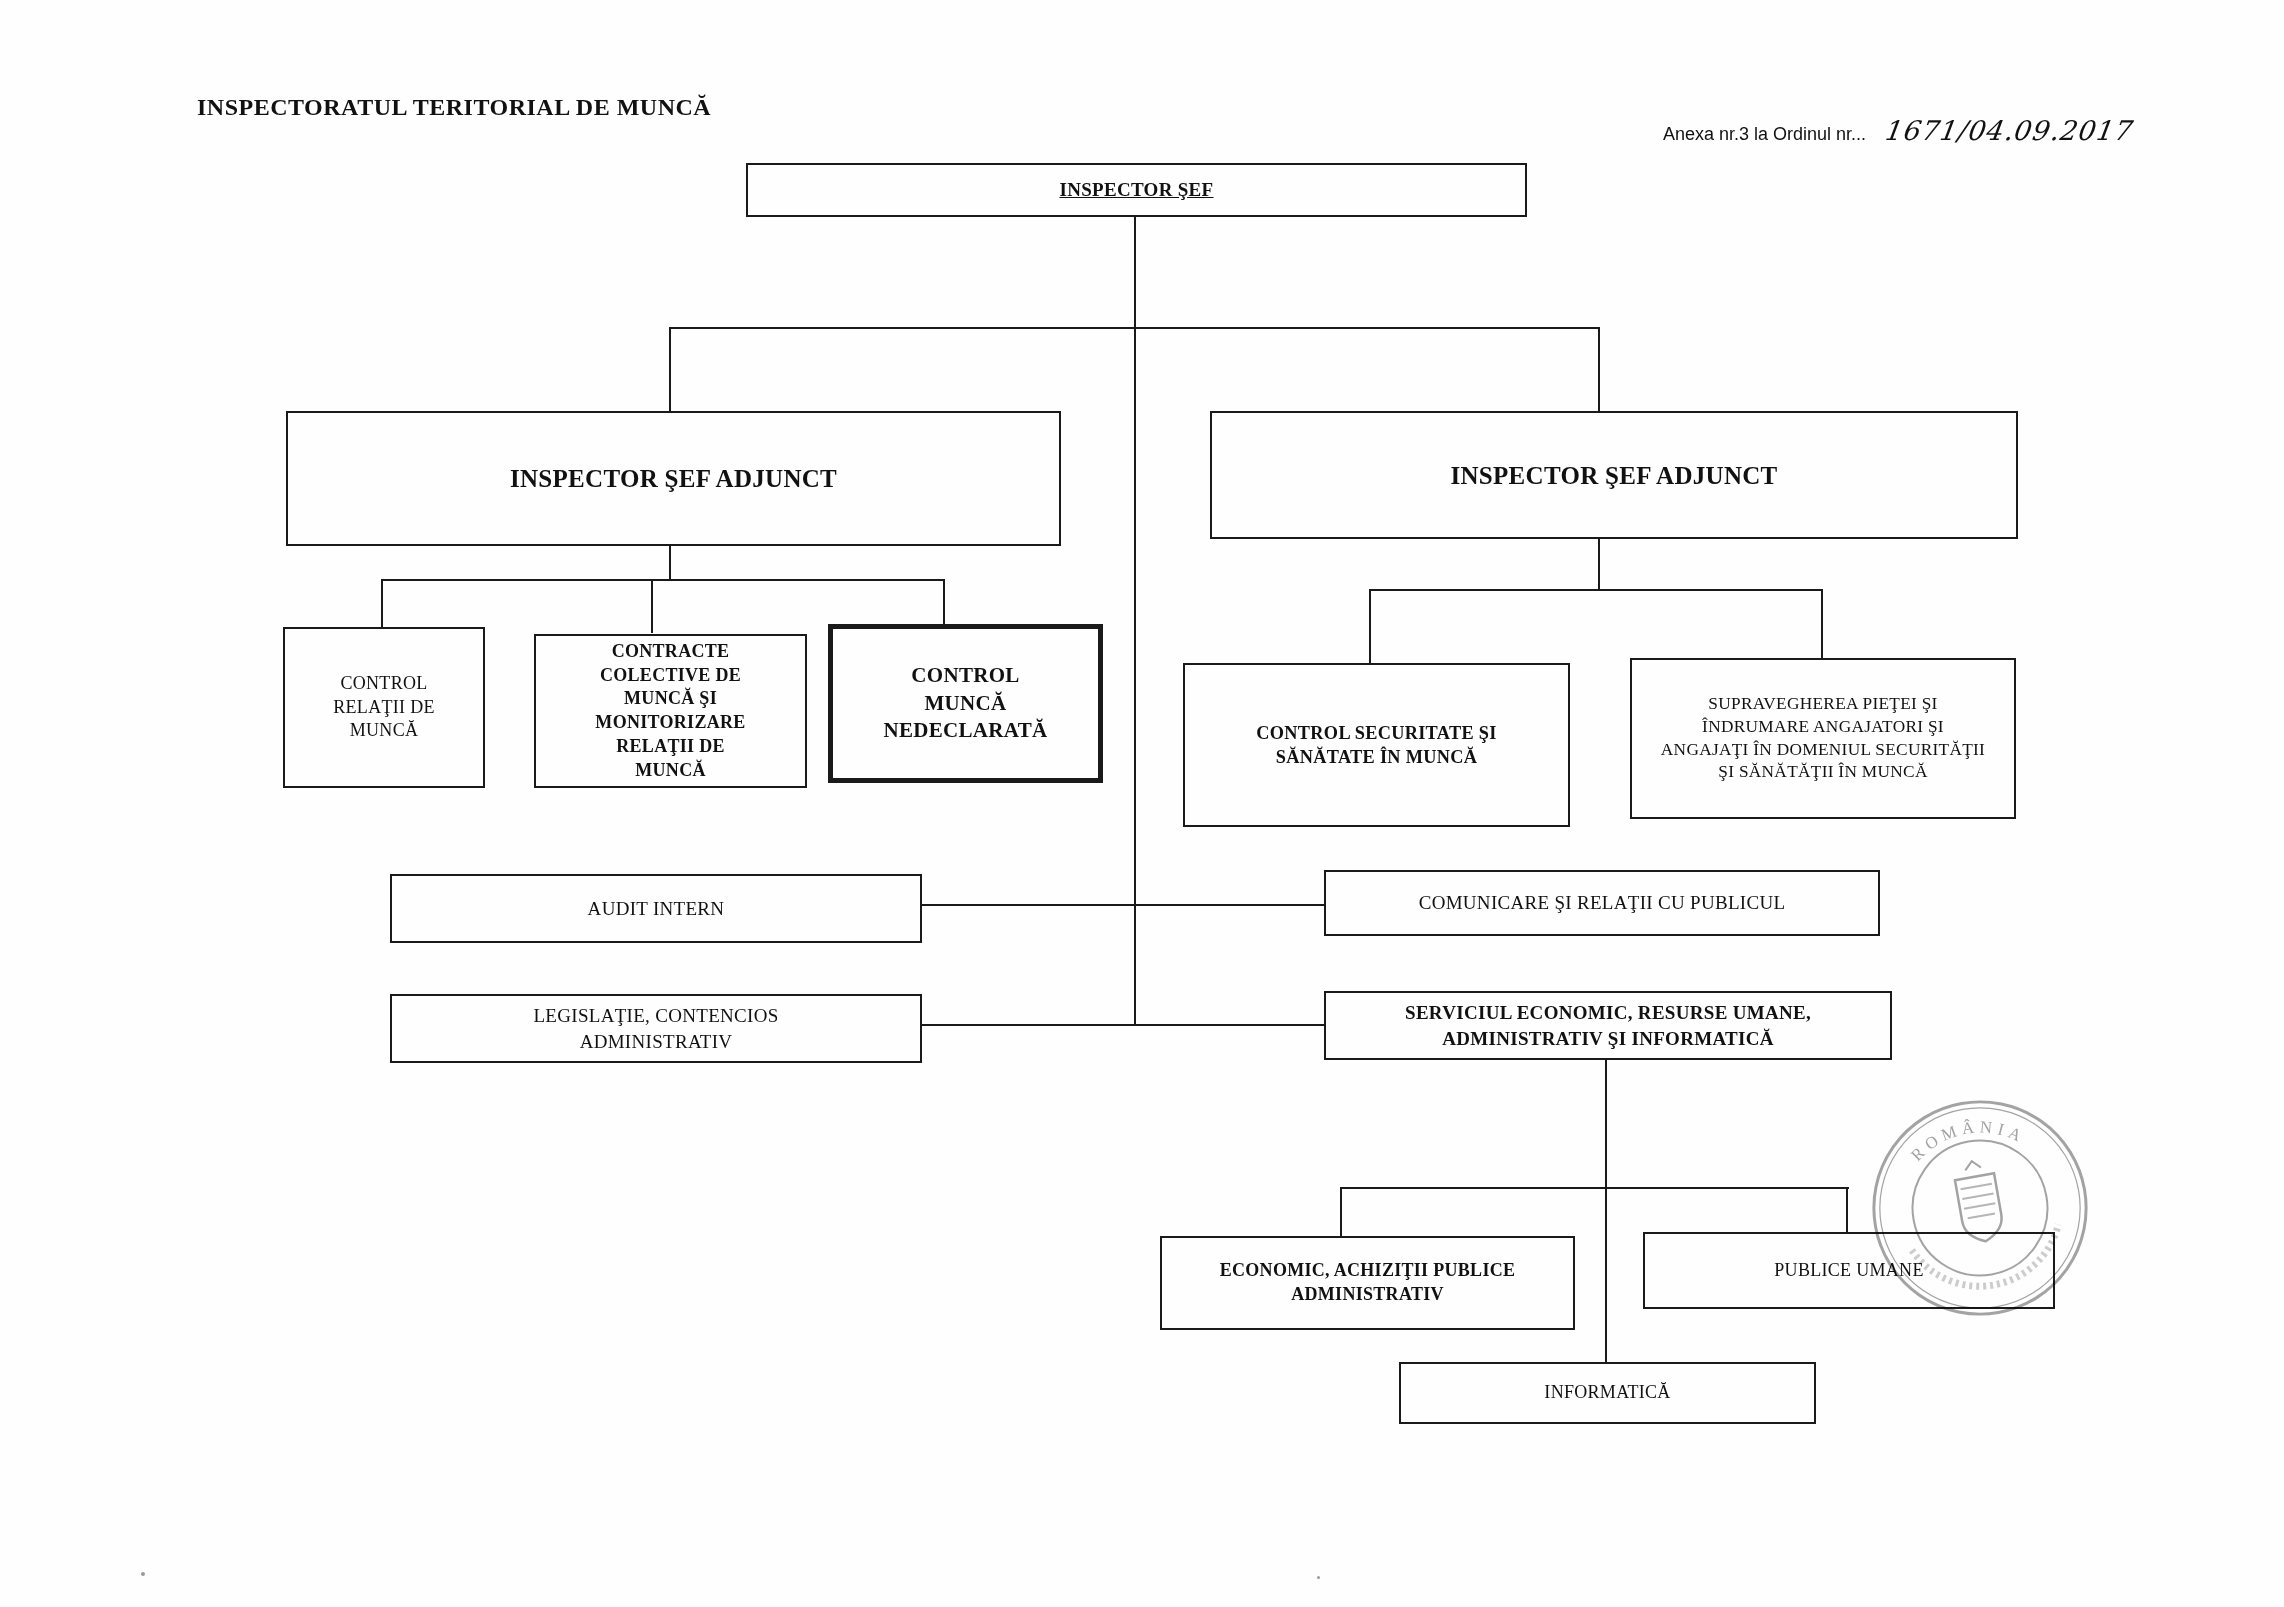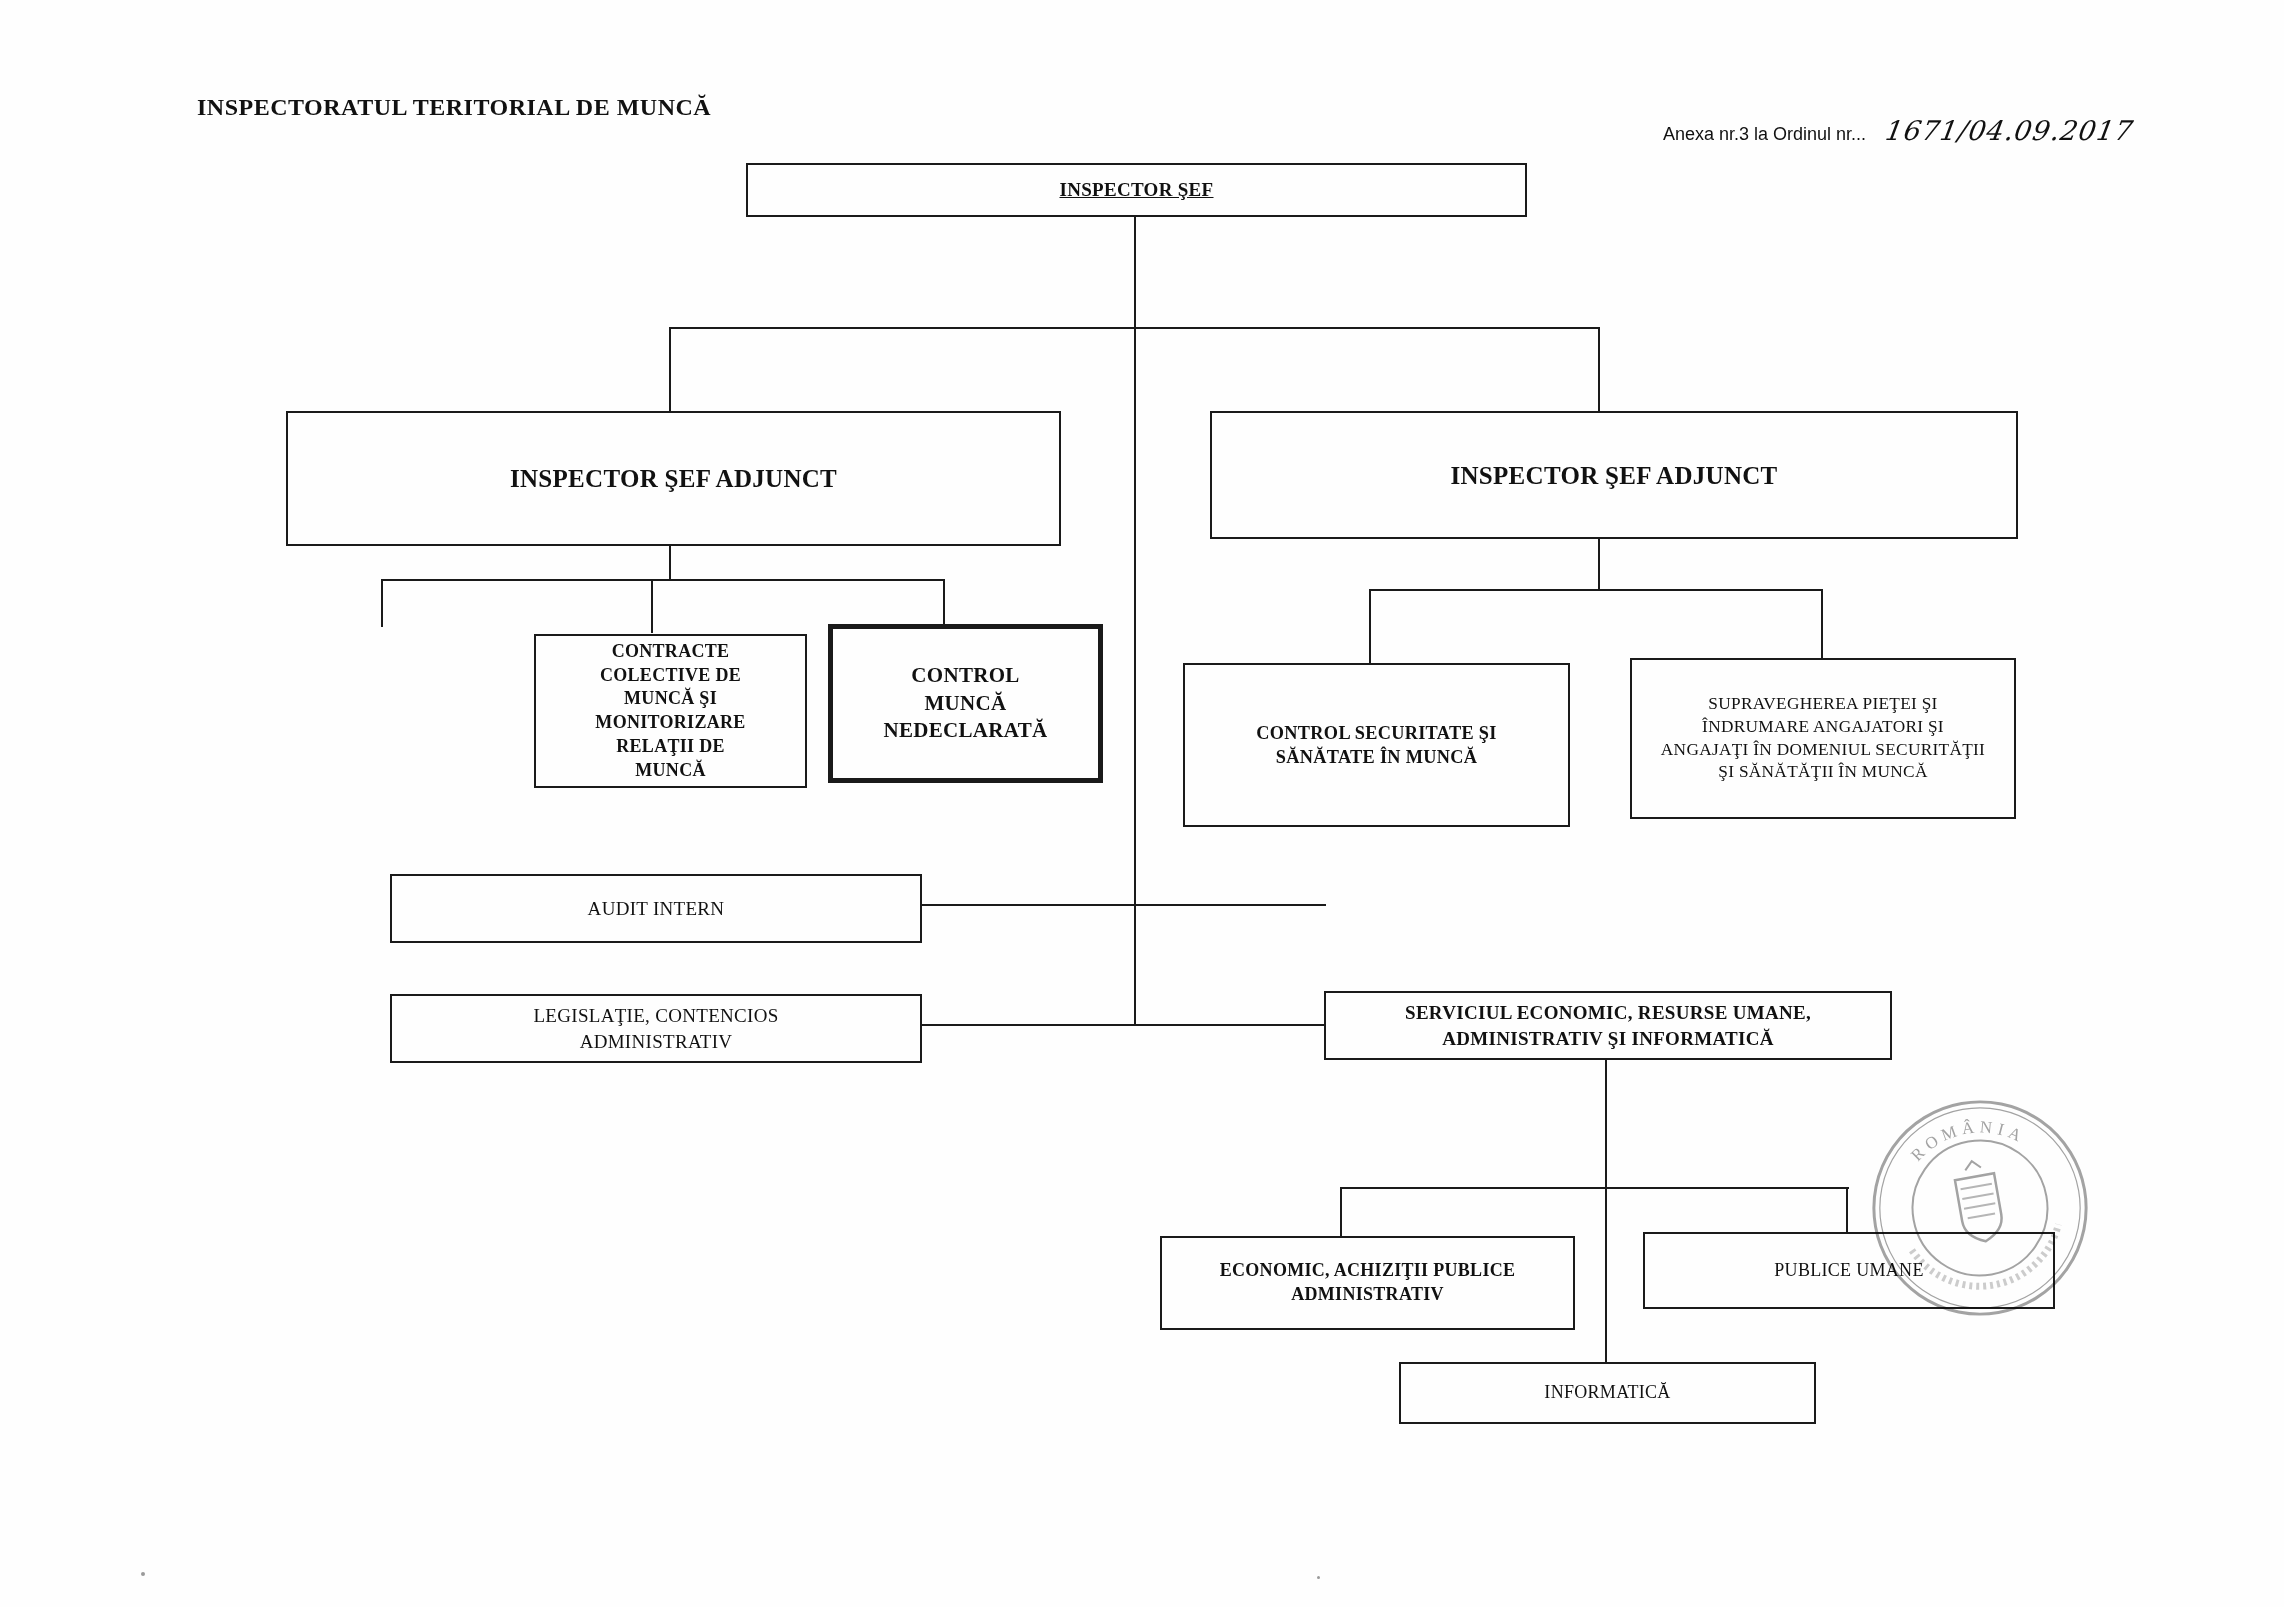--- a/index.html
+++ b/index.html
@@ -83,20 +83,23 @@
   </div>
 
   <div class="node bold" style="left:286px;top:411px;width:771px;height:131px;font-size:25px;">
     <span>INSPECTOR ŞEF ADJUNCT</span>
   </div>
 
   <div class="node bold" style="left:1210px;top:411px;width:804px;height:124px;font-size:25px;">
     <span>INSPECTOR ŞEF ADJUNCT</span>
   </div>
 
+  <div class="node" style="left:283px;top:627px;width:198px;height:157px;font-size:18px;">
+    <span style="max-width:111px;">CONTROL RELAŢII DE MUNCĂ</span>
+  </div>
 
   <div class="node bold" style="left:534px;top:634px;width:269px;height:150px;font-size:18px;">
     <span style="max-width:173px;">CONTRACTE COLECTIVE DE MUNCĂ ŞI MONITORIZARE RELAŢII DE MUNCĂ</span>
   </div>
 
   <div class="node bold thick" style="left:828px;top:624px;width:265px;height:149px;font-size:21px;">
     <span style="max-width:173px;">CONTROL MUNCĂ NEDECLARATĂ</span>
   </div>
 
   <div class="node" style="left:1183px;top:663px;width:383px;height:160px;font-size:18.3px;">
@@ -104,20 +107,23 @@
   </div>
 
   <div class="node" style="left:1630px;top:658px;width:382px;height:157px;font-size:17.3px;font-family:Liberation Serif, serif;">
     <span style="max-width:327px;">SUPRAVEGHEREA PIEŢEI ŞI ÎNDRUMARE ANGAJATORI ŞI ANGAJAŢI ÎN DOMENIUL SECURITĂŢII ŞI SĂNĂTĂŢII ÎN MUNCĂ</span>
   </div>
 
   <div class="node" style="left:390px;top:874px;width:528px;height:65px;font-size:19px;">
     <span>AUDIT INTERN</span>
   </div>
 
+  <div class="node" style="left:1324px;top:870px;width:552px;height:62px;font-size:19px;">
+    <span>COMUNICARE ŞI RELAŢII CU PUBLICUL</span>
+  </div>
 
   <div class="node" style="left:390px;top:994px;width:528px;height:65px;font-size:19px;">
     <span style="max-width:277px;">LEGISLAŢIE, CONTENCIOS ADMINISTRATIV</span>
   </div>
 
   <div class="node bold" style="left:1324px;top:991px;width:564px;height:65px;font-size:19px;">
     <span style="max-width:465px;">SERVICIUL ECONOMIC, RESURSE UMANE, ADMINISTRATIV ŞI INFORMATICĂ</span>
   </div>
 
   <div class="node" style="left:1160px;top:1236px;width:411px;height:90px;font-size:18px;font-weight:bold;">

